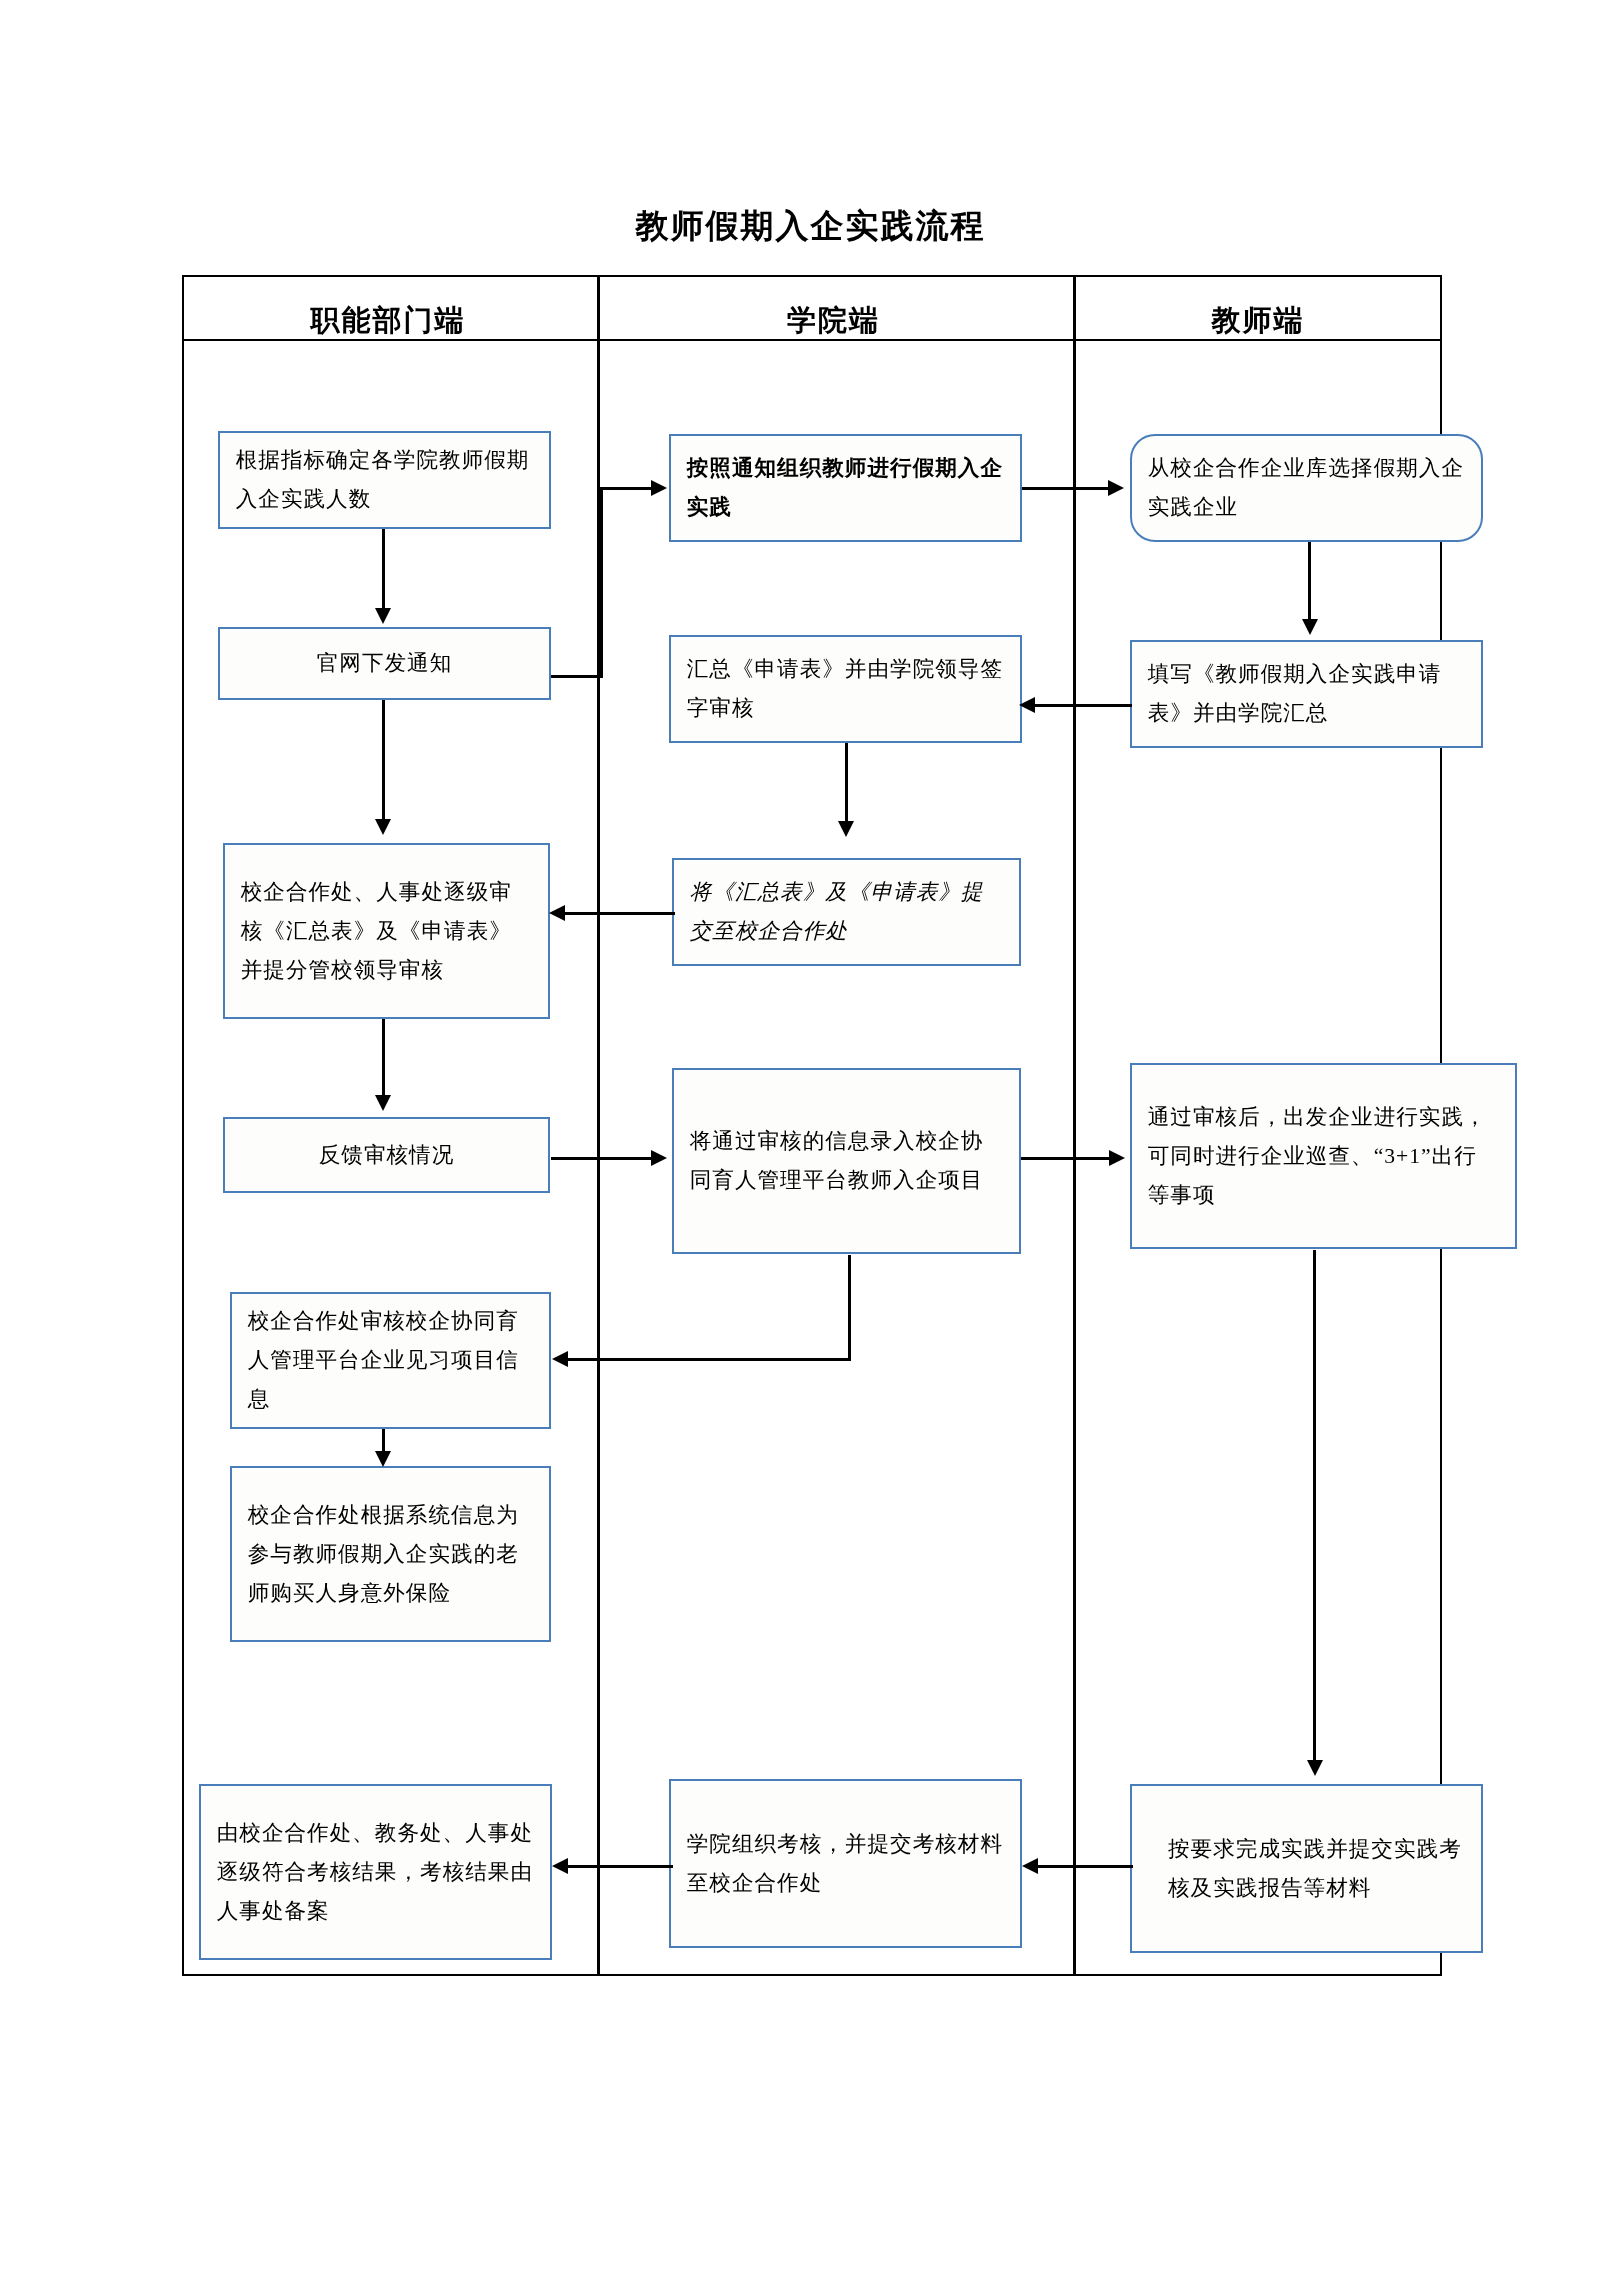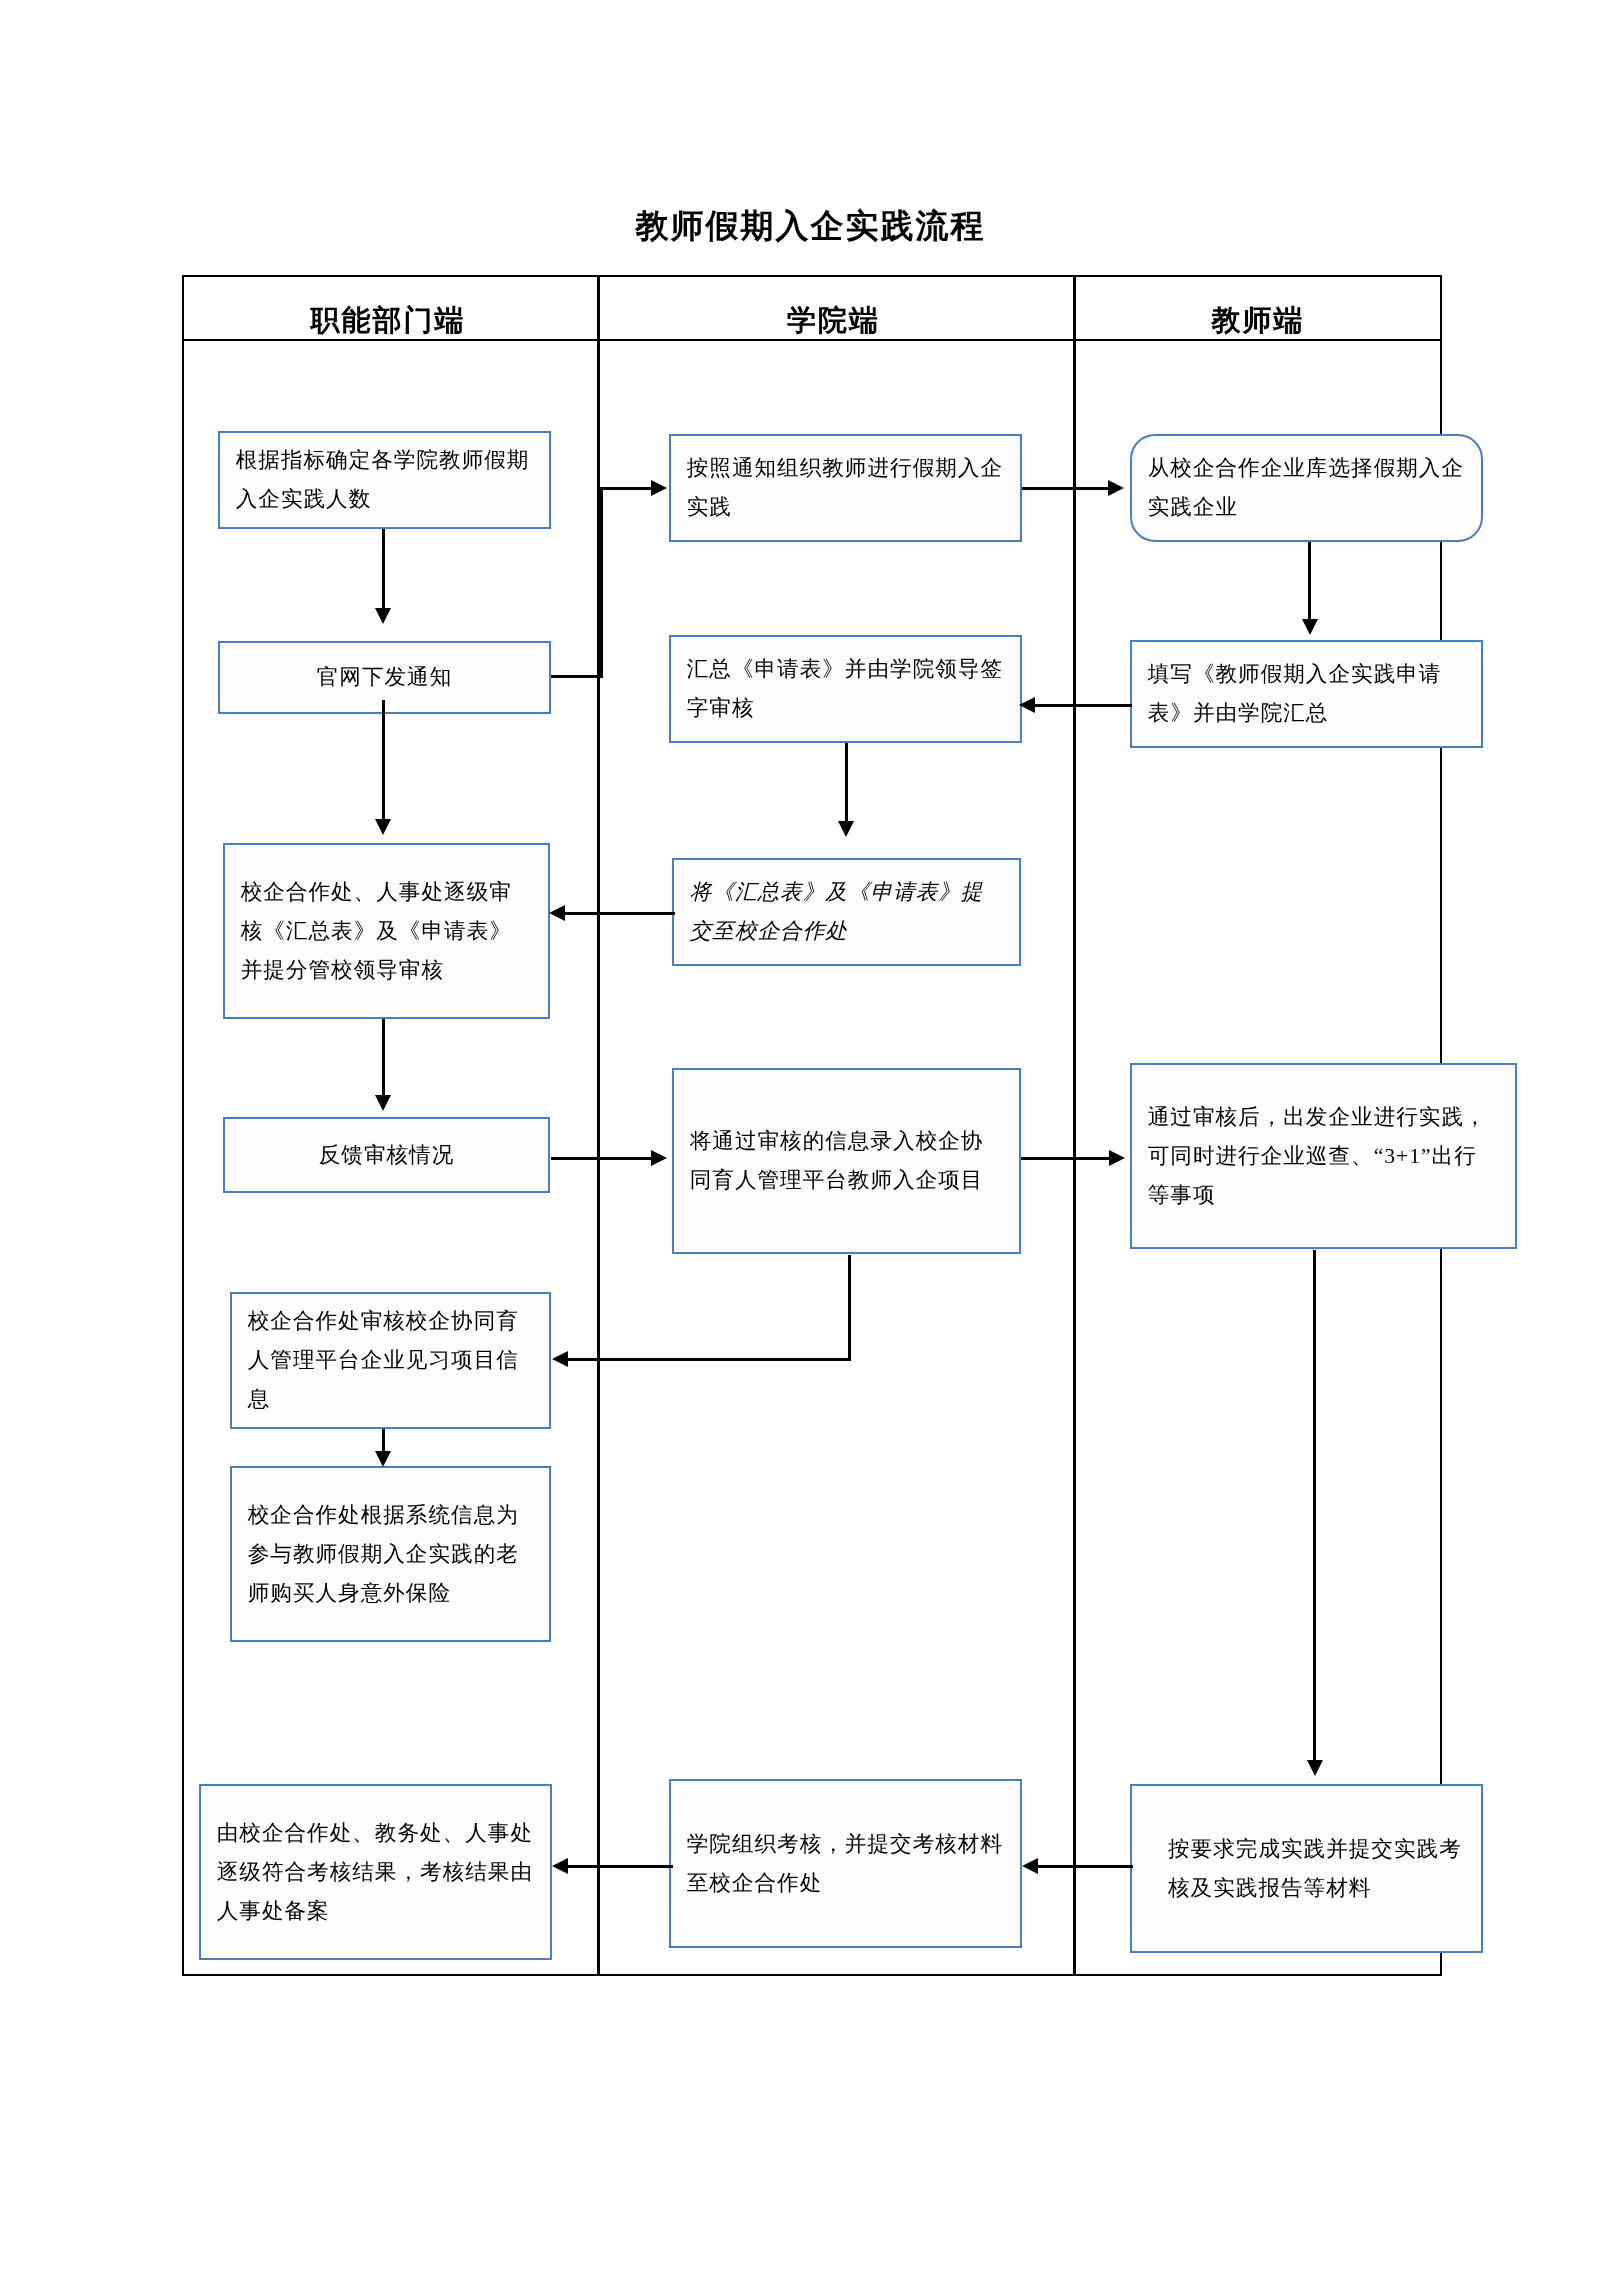--- a/index.html
+++ b/index.html
@@ -138,21 +138,21 @@
     <div class="header-cell" style="left:891px;width:370px;text-align:center;">教师端</div>
   </div>
 
   <div class="lane-sep" style="left:597px;"></div>
   <div class="lane-sep" style="left:1073px;"></div>
 
   <div class="box" style="left:218px;top:431px;width:333px;height:98px;">
     <span class="txt">根据指标确定各学院教师假期入企实践人数</span>
   </div>
 
-  <div class="box center" style="left:218px;top:627px;width:333px;height:73px;margin-top:14px;">
+  <div class="box center" style="left:218px;top:627px;width:333px;height:73px;">
     <span class="txt">官网下发通知</span>
   </div>
 
   <div class="box" style="left:223px;top:843px;width:327px;height:176px;">
     <span class="txt">校企合作处、人事处逐级审核《汇总表》及《申请表》并提分管校领导审核</span>
   </div>
 
   <div class="box center" style="left:223px;top:1117px;width:327px;height:76px;">
     <span class="txt">反馈审核情况</span>
   </div>
@@ -162,21 +162,21 @@
   </div>
 
   <div class="box" style="left:230px;top:1466px;width:321px;height:176px;">
     <span class="txt">校企合作处根据系统信息为参与教师假期入企实践的老师购买人身意外保险</span>
   </div>
 
   <div class="box" style="left:199px;top:1784px;width:353px;height:176px;">
     <span class="txt">由校企合作处、教务处、人事处逐级符合考核结果，考核结果由人事处备案</span>
   </div>
 
-  <div class="box" style="left:669px;top:434px;width:353px;height:108px;">
+  <div class="box" style="left:669px;top:434px;width:353px;height:108px;font-weight:bold;">
     <span class="txt">按照通知组织教师进行假期入企实践</span>
   </div>
 
   <div class="box" style="left:669px;top:635px;width:353px;height:108px;">
     <span class="txt">汇总《申请表》并由学院领导签字审核</span>
   </div>
 
   <div class="box" style="left:672px;top:858px;width:349px;height:108px;font-style:italic;">
     <span class="txt">将《汇总表》及《申请表》提交至校企合作处</span>
   </div>

